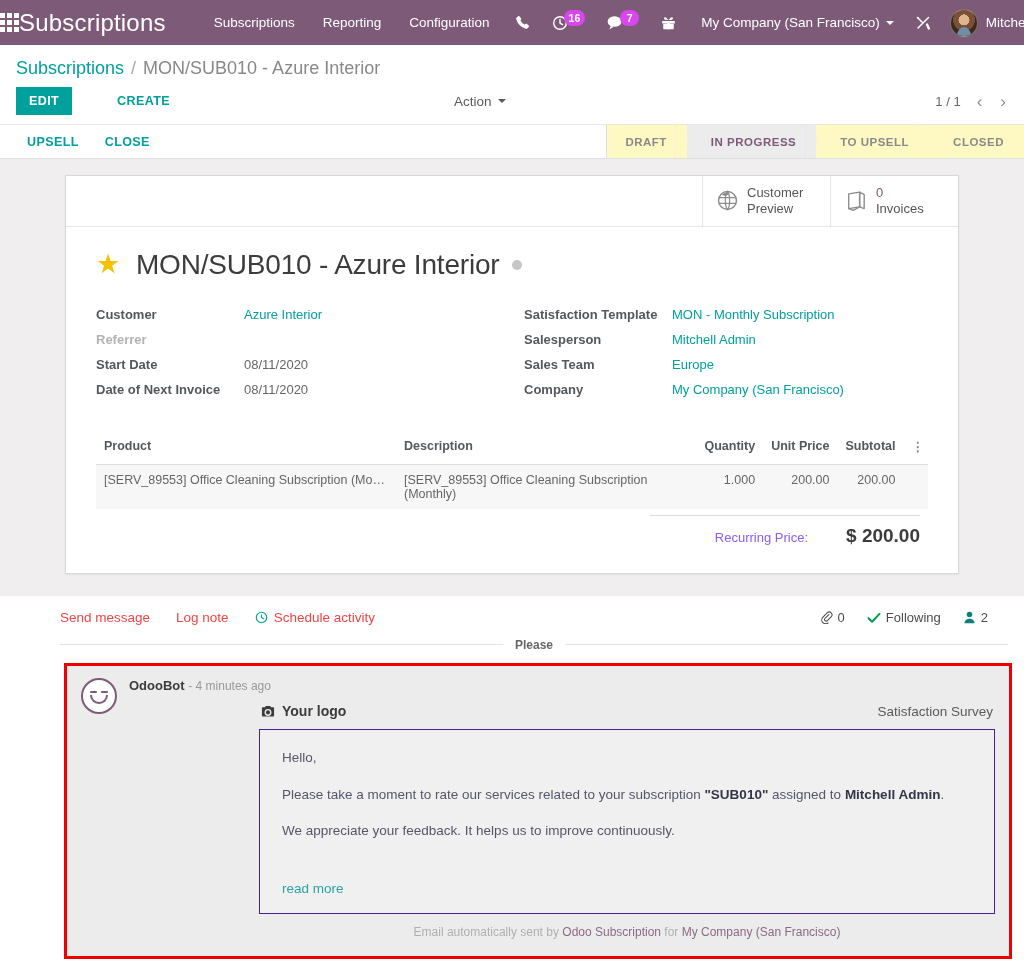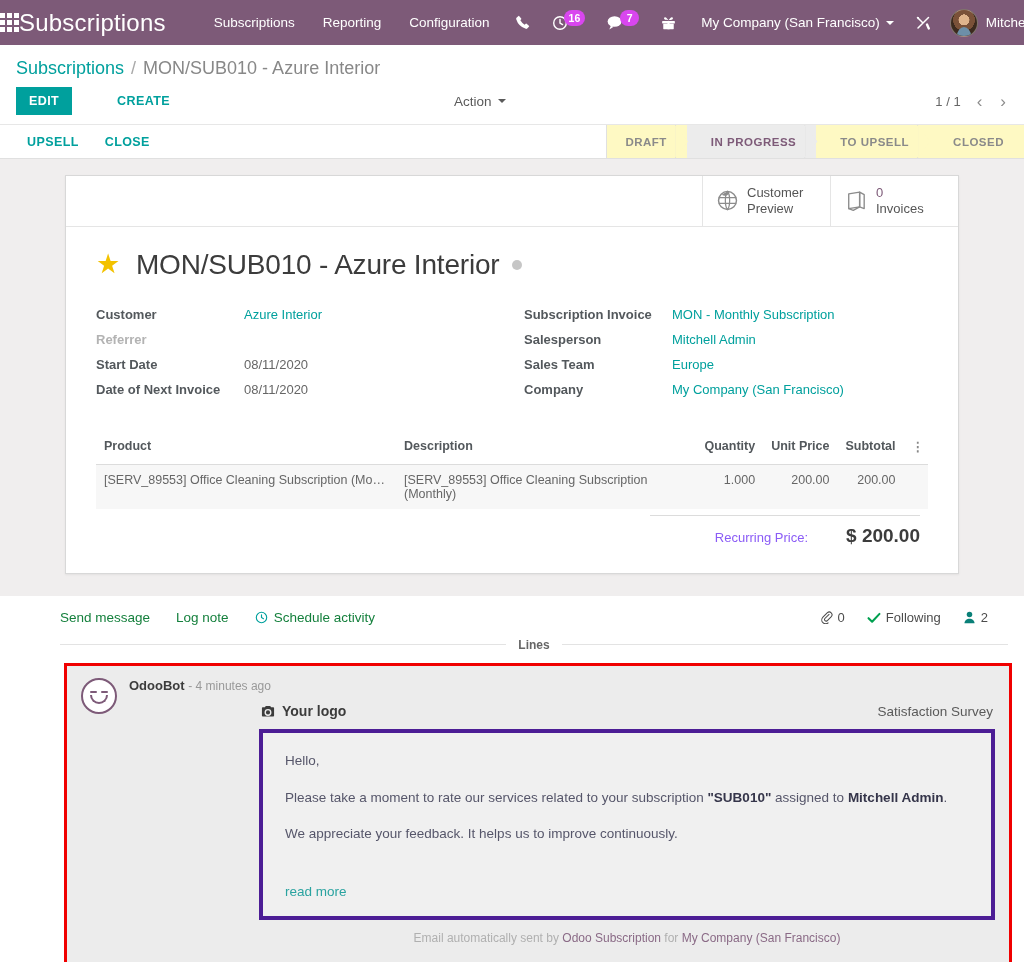--- a/index.html
+++ b/index.html
@@ -191,21 +191,21 @@
   td.prod { width: 300px; white-space: nowrap; overflow: hidden; text-overflow: ellipsis; max-width: 300px;}
   .totals { display: flex; justify-content: flex-end; padding: 6px 8px 12px 0; }
   .totals-inner { width: 270px; border-top: 1px solid #dcdcdc; padding-top: 9px;
      display: flex; align-items: baseline; justify-content: flex-end; gap: 14px; }
   .tot-lbl { font-size: 13px; color: #8b5cf6; font-weight: 400; }
   .tot-val { font-size: 19px; color: #3c3c3c; font-weight: 700; min-width: 98px; text-align: right;}
 
   
   .chatter { background: #fff; padding: 0 0 0 0; }
   .chatter-top { display: flex; align-items: center; padding: 14px 16px 10px 60px; }
-  .ch-btn { font-size: 13.5px; color: #15803d; cursor: pointer; margin-right: 26px; white-space: nowrap;}
+  .ch-btn { font-size: 13.5px; color: #ef4444; cursor: pointer; margin-right: 26px; white-space: nowrap;}
   .ch-btn.with-ico { display: flex; align-items: center; gap: 6px; }
   .ch-right { margin-left: auto; display: flex; align-items: center; gap: 22px; padding-right: 20px;}
   .ch-stat { display: flex; align-items: center; gap: 5px; font-size: 13px; color: #4c4c4c; cursor: pointer;}
   .ch-stat.follow { color: #4c4c4c; }
   .divider-today { position: relative; text-align: center; margin: 0 16px 10px 60px; }
   .divider-today::before {
     content: ""; position: absolute; left: 0; right: 0; top: 50%; height: 1px; background: #e3e3e3;
   }
   .divider-today span {
     position: relative; background: #fff; padding: 0 12px; font-size: 12px;
@@ -225,21 +225,21 @@
     border: 2px solid #7d5a78; border-top: none; border-radius: 0 0 12px 12px;
   }
   .msg-body { flex: 1; min-width: 0; }
   .msg-head { font-size: 13px; margin-bottom: 8px; }
   .msg-author { font-weight: 700; color: #3c3c3c; }
   .msg-time { color: #999; font-size: 12px; }
   .mail-wrap { padding: 0 0 0 130px; }
   .mail-head { display: flex; align-items: center; padding: 2px 2px 10px 2px; }
   .your-logo { display: flex; align-items: center; gap: 7px; font-size: 14px; font-weight: 700; color: #3c3c3c;}
   .mail-title { margin-left: auto; font-size: 13.5px; color: #5a5a5a; }
-  .mail-box { border: 4px solid #4c1d95; background: #f0f0f0; padding: 18px 22px 16px 22px; }
+  .mail-box { border: 1px solid #4c1d95; background: #f0f0f0; padding: 18px 22px 16px 22px; }
   .mail-box p { font-size: 13.5px; color: #56566a; margin-bottom: 17px; line-height: 1.45; }
   .mail-box p:last-of-type { margin-bottom: 0; }
   .mail-box b { color: #35354a; }
   .read-more { display: inline-block; margin-top: 40px; font-size: 13.5px; color: #2aa3a0; cursor: pointer; }
   .mail-foot { text-align: center; font-size: 12px; color: #b0b0b0; padding: 11px 0 3px 0; }
   .mail-foot a { color: #8a6a86; text-decoration: none; cursor: pointer; }
   .mail-foot a.co { color: #8a6a86; }
 </style>
 </head>
 <body>
@@ -400,21 +400,21 @@
             <span class="f-lbl">Start Date</span>
             <span class="f-val">08/11/2020</span>
           </div>
           <div class="f-row">
             <span class="f-lbl">Date of Next Invoice</span>
             <span class="f-val">08/11/2020</span>
           </div>
         </div>
         <div class="col right">
           <div class="f-row">
-            <span class="f-lbl">Subscription Invoice</span>
+            <span class="f-lbl">Satisfaction Template</span>
             <span class="f-val link">MON - Monthly Subscription</span>
           </div>
           <div class="f-row">
             <span class="f-lbl">Salesperson</span>
             <span class="f-val link">Mitchell Admin</span>
           </div>
           <div class="f-row">
             <span class="f-lbl">Sales Team</span>
             <span class="f-val link">Europe</span>
           </div>
@@ -489,21 +489,21 @@
         <svg width="13" height="13" viewBox="0 0 16 16" fill="#0a8078">
             <circle cx="8" cy="4.4" r="3.4"></circle>
             <path d="M1.8 15.2c0-3.4 2.8-5.6 6.2-5.6s6.2 2.2 6.2 5.6z"></path>
           </svg>
         <span>2</span>
       </span>
     </div>
   </div>
 
   <div class="divider-today">
-    <span>Lines</span>
+    <span>Please</span>
   </div>
 
   <div class="msg-highlight">
     <div class="message">
       <div class="bot-avatar">
         <span class="eye l"></span>
           <span class="eye r"></span>
           <span class="mouth"></span>
       </div>
       <div class="msg-body">

